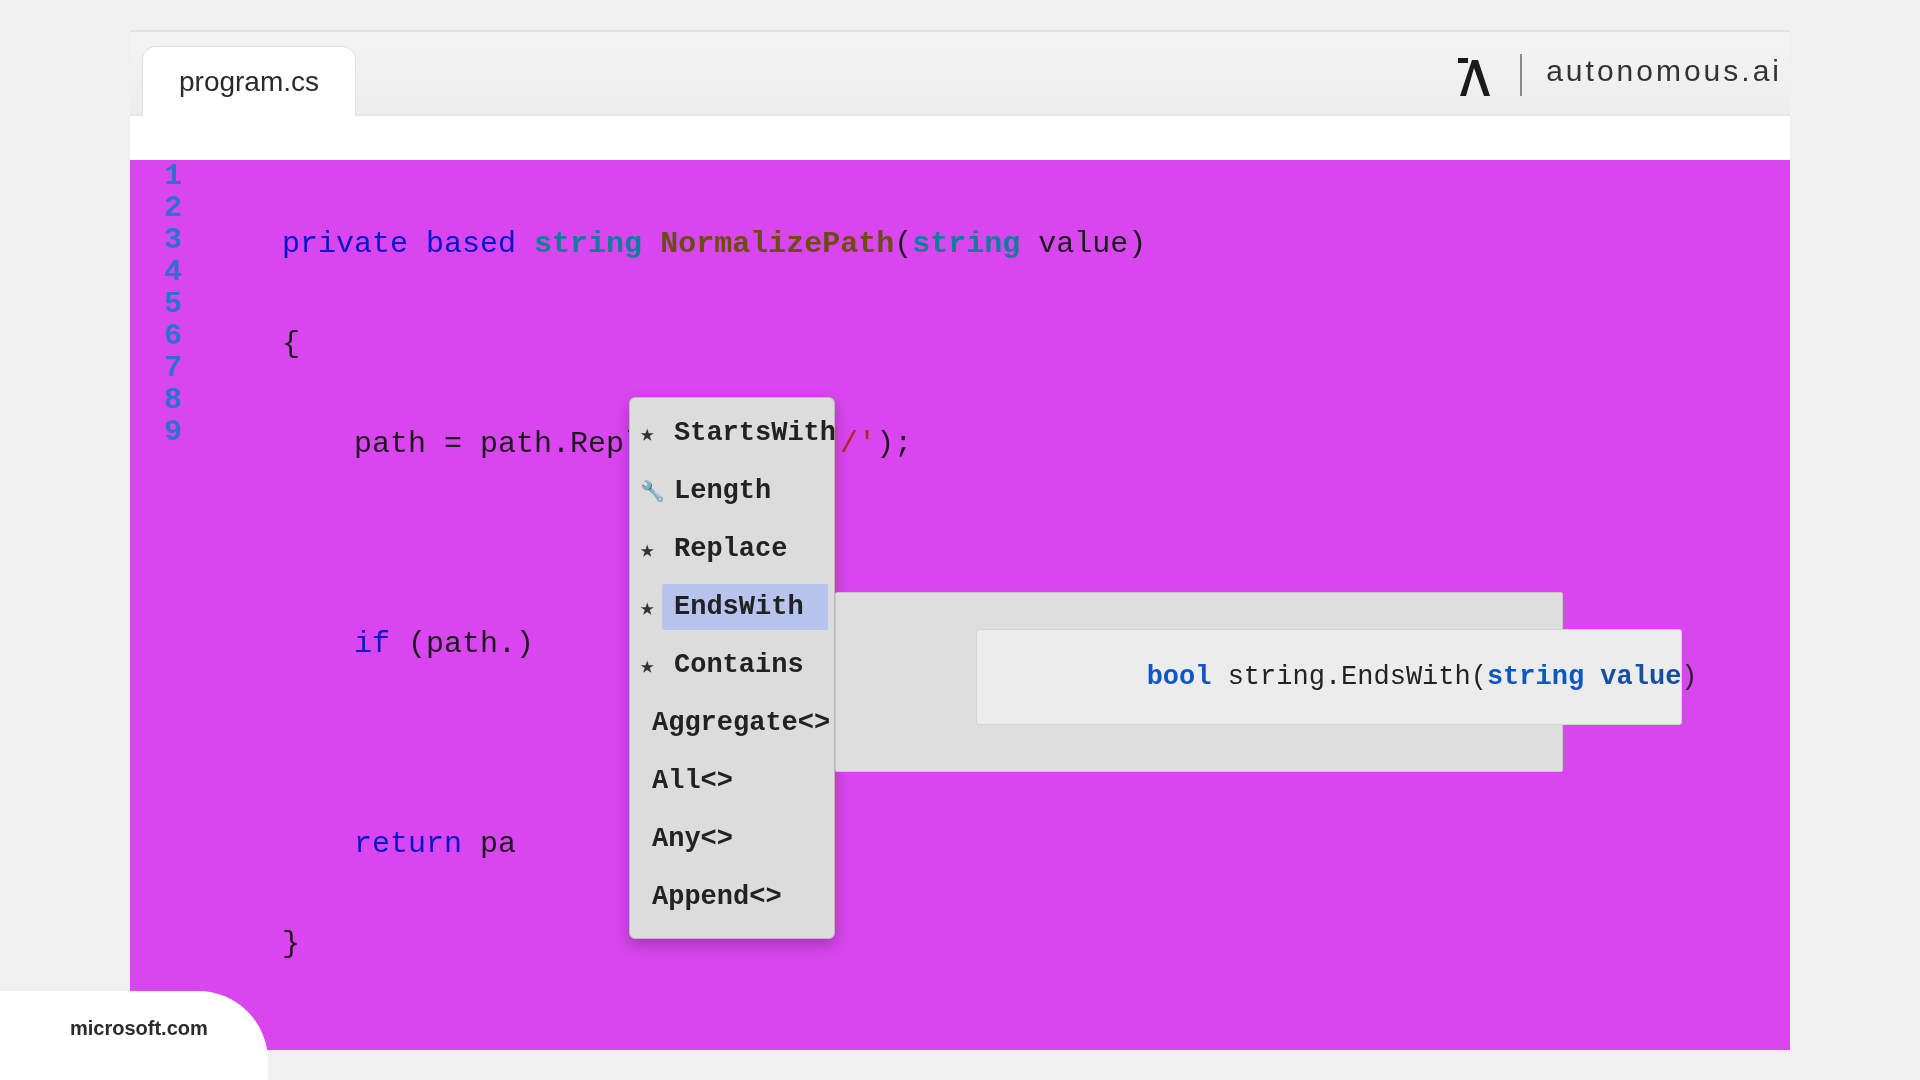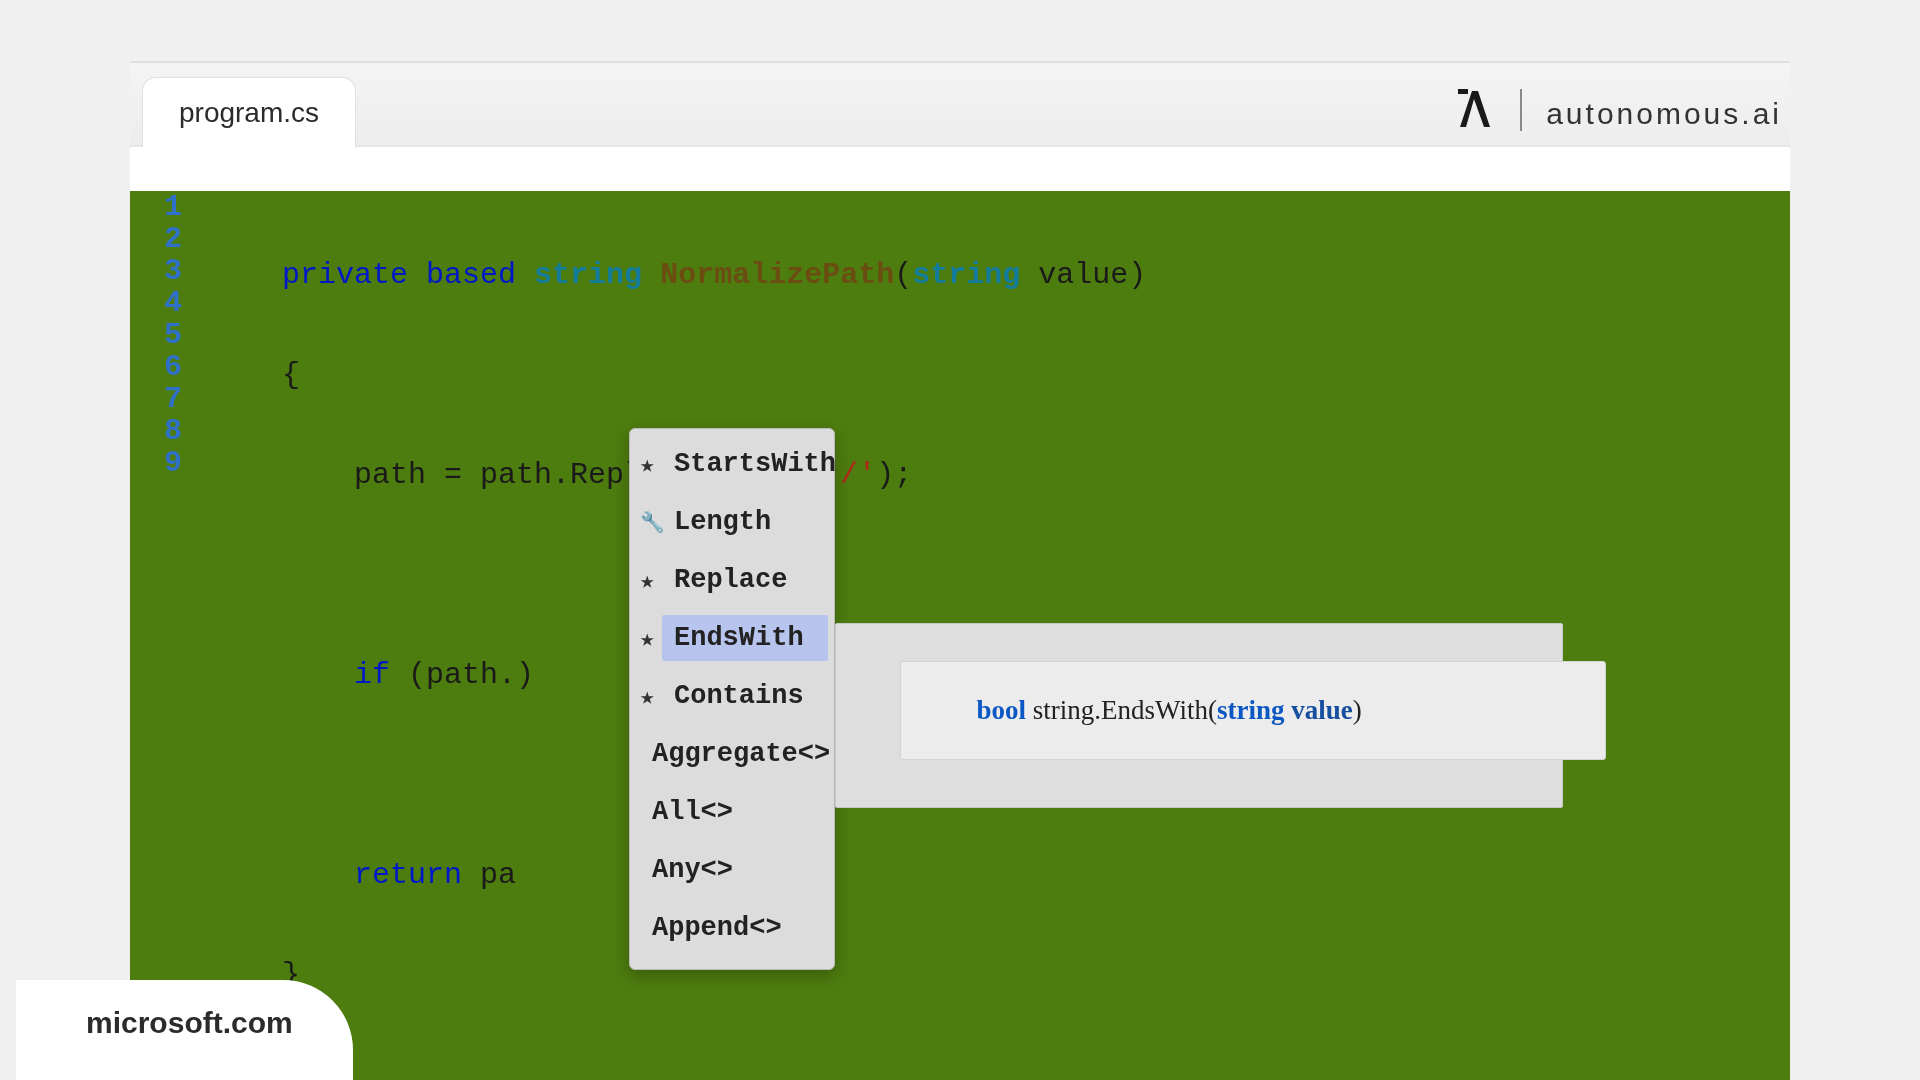--- a/index.html
+++ b/index.html
@@ -4,22 +4,21 @@
 <style>
   * { box-sizing: border-box; margin: 0; padding: 0; }
   html, body { width: 1920px; height: 1080px; background: #f0f0f0; font-family: "Segoe UI", Arial, sans-serif; overflow: hidden; }
 
   .stage {
     position: absolute;
     left: 130px;
     top: 30px;
     width: 1660px;
     height: 1020px;
-    background: #4d7c0f;
-    margin-top: 31px;
+    background: #d946ef;
   }
 
   
   .tab-bar {
     position: relative;
     height: 86px;
     background: linear-gradient(#f4f4f4, #ededed);
     border-top: 2px solid #e0e0e0;
     border-bottom: 2px solid #e6e6e6;
   }
@@ -38,21 +37,21 @@
     align-items: center;
     font-size: 28px;
     color: #2b2b2b;
   }
 
   .brand {
     position: absolute;
     right: 8px;
     top: 22px;
     display: flex;
-    align-items: flex-end;
+    align-items: flex-start;
     gap: 24px;
     color: #2b2b2b;
   }
   .brand svg { display: block; }
   .brand-divider {
     width: 2px; height: 42px; background: #8a8a8a;
   }
   .brand-text {
     font-size: 30px;
     letter-spacing: 3px;
@@ -143,21 +142,21 @@
 
   
   .tooltip {
     position: absolute;
     left: 553px;
     top: 432px;
     width: 728px;
     background: #dedede;
     border: 1px solid #c7c7c7;
     border-radius: 2px;
-    font-family: Liberation Serif, serif;
+    font-family: Liberation Mono, monospace;
     font-size: 27px;
     color: #222;
     padding: 4px 10px 10px 10px;
   }
   .sig-line {
     background: #ececec;
     border: 1px solid #d3d3d3;
     border-radius: 3px;
     padding: 2px 8px;
     margin: 2px 0 6px 0;
@@ -166,26 +165,26 @@
   }
   .sig-kw   { color: #0b57c4; font-weight: 700; }
   .sig-type { color: #0b57c4; font-weight: 700; }
   .sig-name { color: #174fa0; font-weight: 700; }
   .tooltip .tline { line-height: 34px; }
   .tooltip .tline .star { font-size: 22px; margin-right: 8px; }
 
   
   .footer-chip {
     position: absolute;
-    left: 16px;
+    left: 0;
     bottom: 0;
     background: #ffffff;
     padding: 26px 60px 40px 70px;
     border-top-right-radius: 70px;
-    font-size: 30px;
+    font-size: 20px;
     font-weight: 700;
     color: #2b2b2b;
   }
 </style>
 </head>
 <body>
 
 <div class="stage">
 
   <div class="tab-bar">

